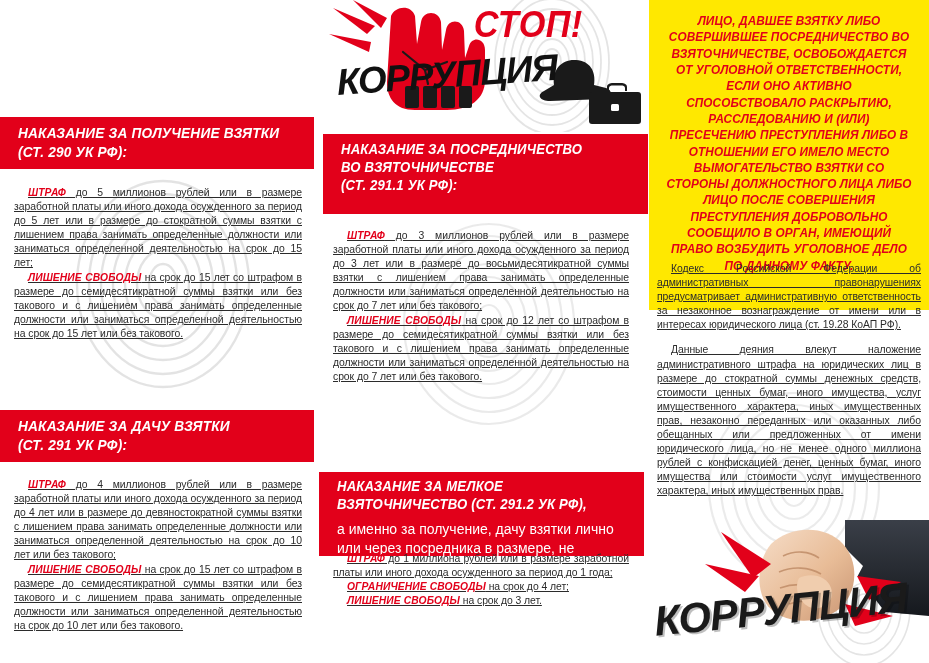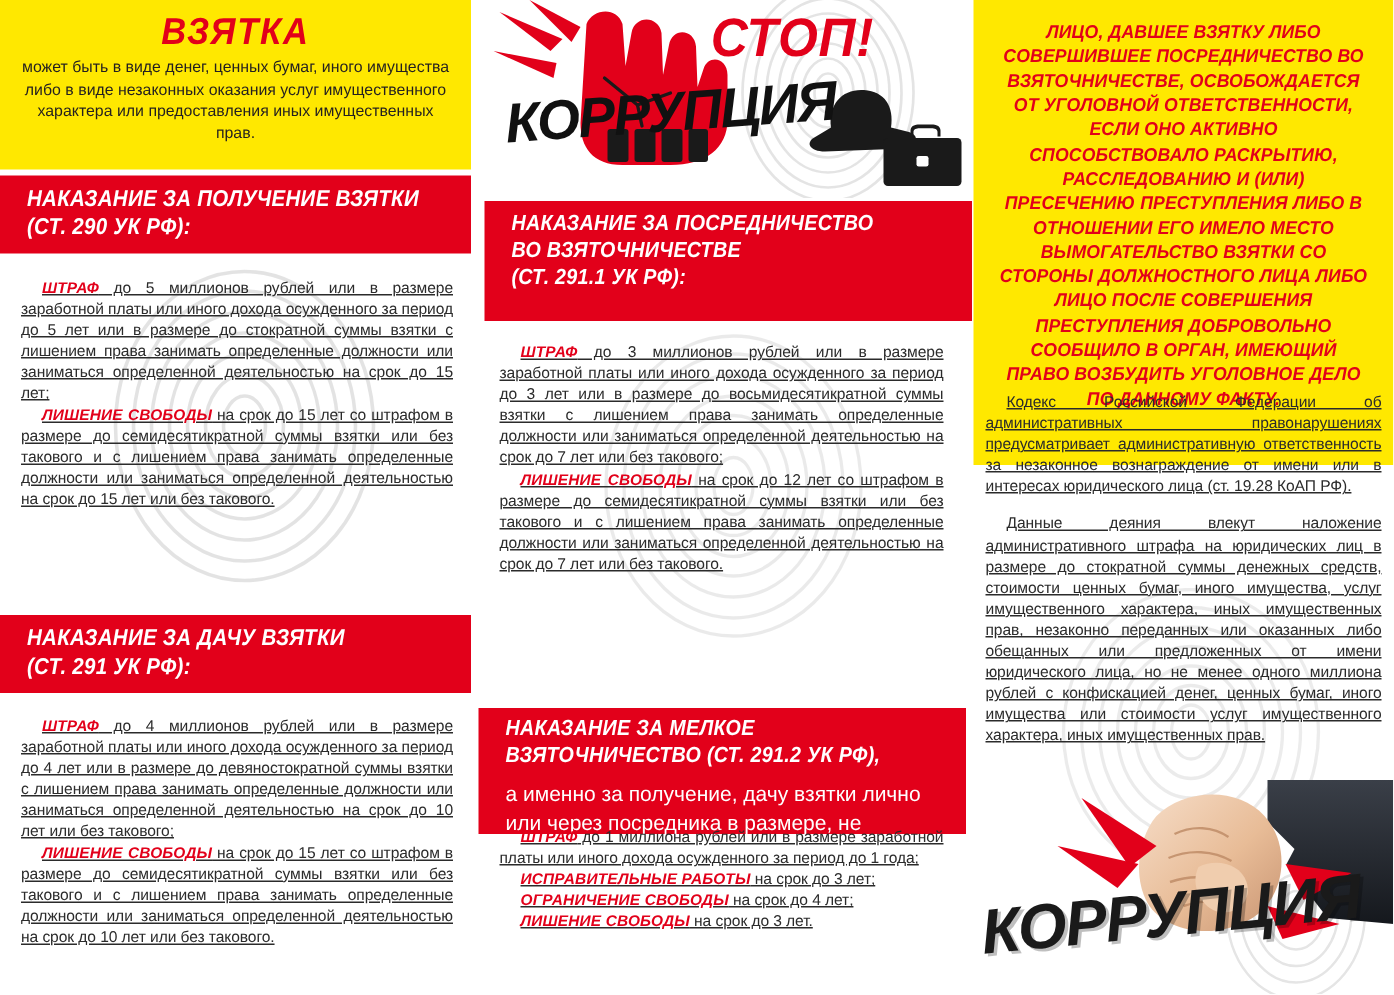--- a/index.html
+++ b/index.html
@@ -115,24 +115,20 @@
         <ellipse cx="105" cy="108" rx="14" ry="20"></ellipse>
         <ellipse cx="105" cy="108" rx="26" ry="34"></ellipse>
         <ellipse cx="105" cy="108" rx="38" ry="48"></ellipse>
         <ellipse cx="105" cy="108" rx="50" ry="62"></ellipse>
         <ellipse cx="105" cy="108" rx="62" ry="76"></ellipse>
         <ellipse cx="105" cy="108" rx="74" ry="90"></ellipse>
         <ellipse cx="105" cy="108" rx="86" ry="103"></ellipse>
       </g>
     </svg>
 
-    <div id="c1-yellow" class="band-yellow">
-      <div id="c1-title">ВЗЯТКА</div>
-      <div id="c1-sub">может быть в виде денег, ценных бумаг, иного имущества либо в виде незаконных оказания услуг имущественного характера или предоставления иных имущественных прав.</div>
-    </div>
 
     <div id="c1-hdr1">
       <div class="hdr">
         <div>НАКАЗАНИЕ ЗА ПОЛУЧЕНИЕ ВЗЯТКИ</div>
         <div>(ст. 290 УК РФ):</div>
       </div>
     </div>
 
     <div id="c1-body1" class="body-txt">
       <p class="indent"><span class="kw">ШТРАФ</span><span> до 5 миллионов рублей или в размере заработной платы или иного дохода осужденного за период до 5 лет или в размере до стократной суммы взятки с лишением права занимать определенные должности или заниматься определенной деятельностью на срок до 15 лет;</span></p>
@@ -238,21 +234,20 @@
     <div id="c2-hdr2">
       <div class="hdr">
         <div>НАКАЗАНИЕ ЗА МЕЛКОЕ</div>
         <div>ВЗЯТОЧНИЧЕСТВО (ст. 291.2 УК РФ),</div>
       </div>
       <div id="c2-hdr2-note">а именно за получение, дачу взятки лично или через посредника в размере, не превышающем 10 тысяч рублей:</div>
     </div>
 
     <div id="c2-body2" class="body-txt">
       <p class="indent line"><span class="kw">ШТРАФ</span><span> до 1 миллиона рублей или в размере заработной платы или иного дохода осужденного за период до 1 года;</span></p>
-      <p class="indent line"><span class="kw">ИСПРАВИТЕЛЬНЫЕ РАБОТЫ</span><span> на срок до 3 лет;</span></p>
       <p class="indent line"><span class="kw">ОГРАНИЧЕНИЕ СВОБОДЫ</span><span> на срок до 4 лет;</span></p>
       <p class="indent line"><span class="kw">ЛИШЕНИЕ СВОБОДЫ</span><span> на срок до 3 лет.</span></p>
     </div>
   </div>
 
   <div id="col3">
 
     <div id="c3-yellow" class="band-yellow">
       <div class="ytxt">ЛИЦО, ДАВШЕЕ ВЗЯТКУ ЛИБО СОВЕРШИВШЕЕ ПОСРЕДНИЧЕСТВО ВО ВЗЯТОЧНИЧЕСТВЕ, ОСВОБОЖДАЕТСЯ ОТ УГОЛОВНОЙ ОТВЕТСТВЕННОСТИ, ЕСЛИ ОНО АКТИВНО СПОСОБСТВОВАЛО РАСКРЫТИЮ, РАССЛЕДОВАНИЮ И (ИЛИ) ПРЕСЕЧЕНИЮ ПРЕСТУПЛЕНИЯ ЛИБО В ОТНОШЕНИИ ЕГО ИМЕЛО МЕСТО ВЫМОГАТЕЛЬСТВО ВЗЯТКИ СО СТОРОНЫ ДОЛЖНОСТНОГО ЛИЦА ЛИБО ЛИЦО ПОСЛЕ СОВЕРШЕНИЯ ПРЕСТУПЛЕНИЯ ДОБРОВОЛЬНО СООБЩИЛО В ОРГАН, ИМЕЮЩИЙ ПРАВО ВОЗБУДИТЬ УГОЛОВНОЕ ДЕЛО ПО ДАННОМУ ФАКТУ.</div>
     </div>

